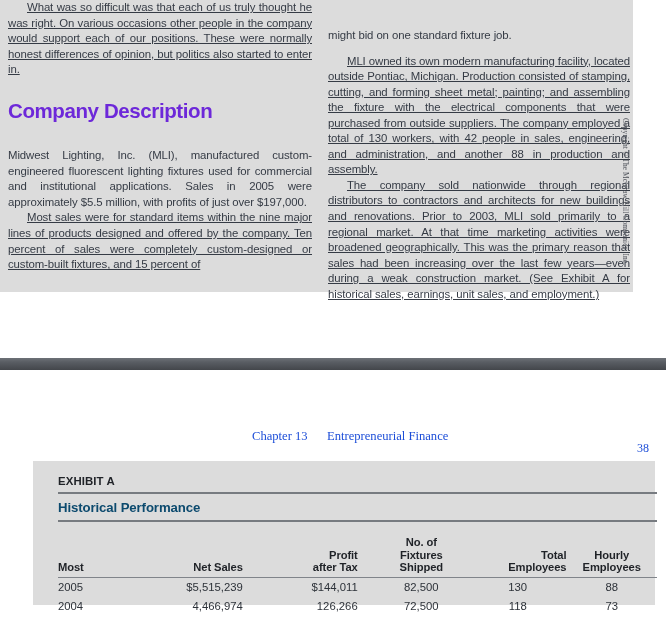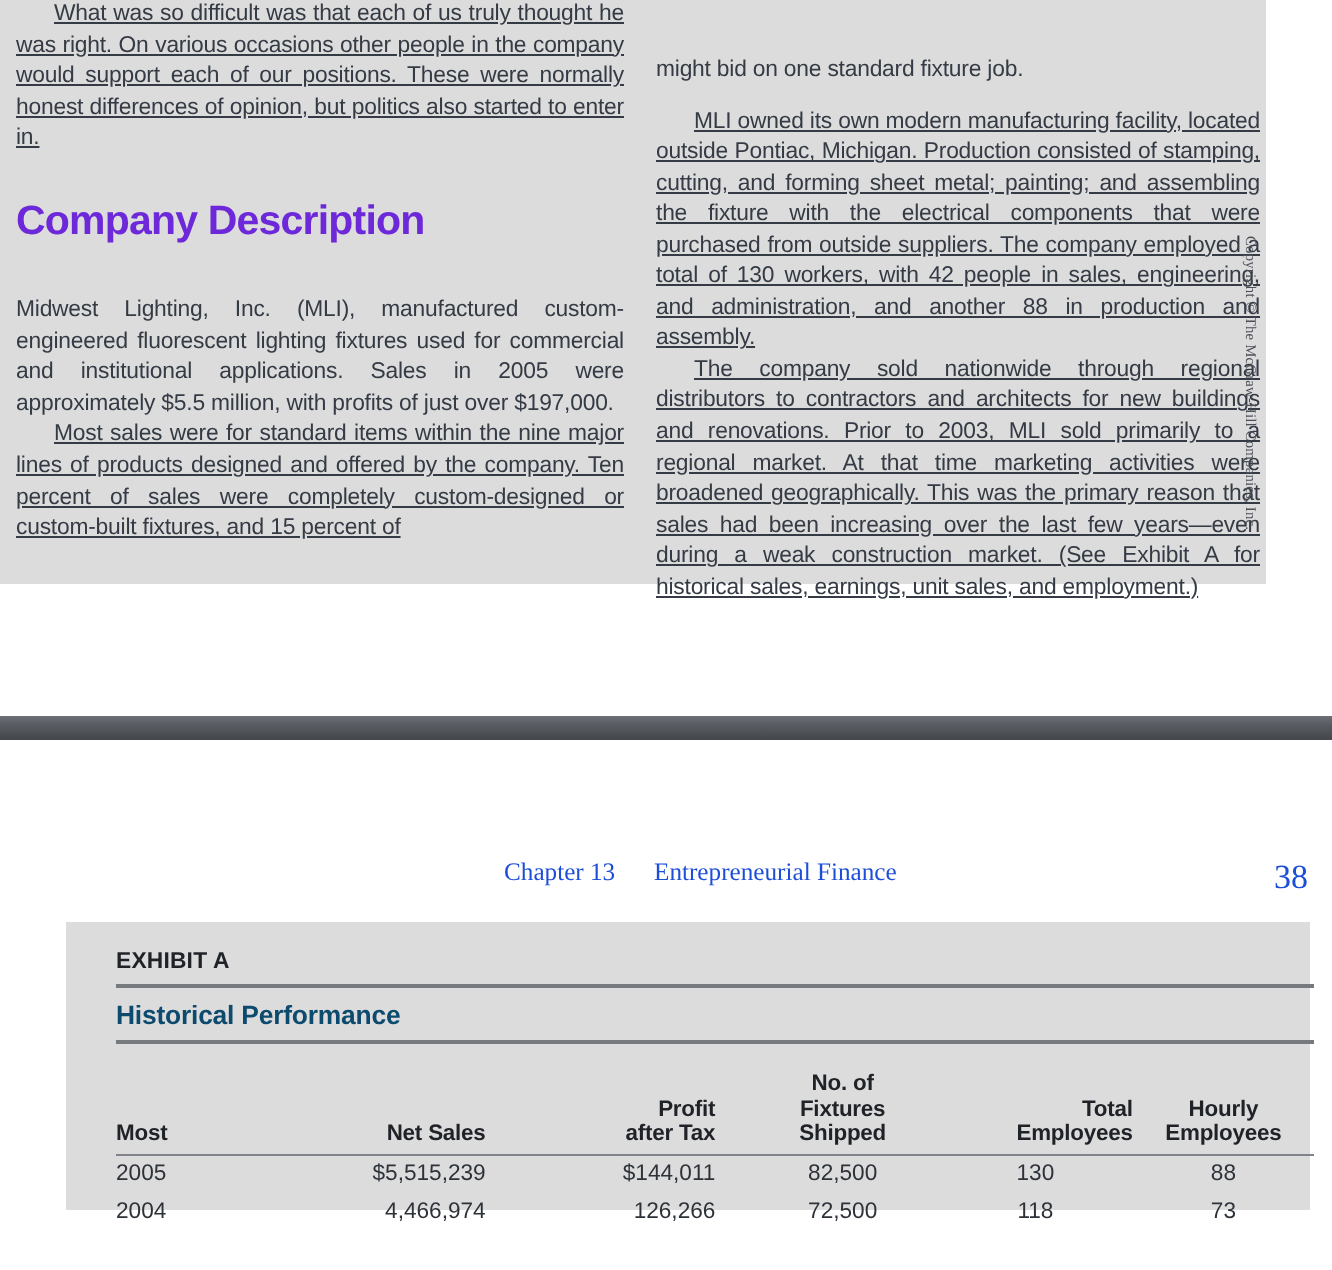--- a/index.html
+++ b/index.html
@@ -118,22 +118,22 @@
     top: 0;
   }
   .rh-title {
     position: absolute;
     left: 327px;
     top: 0;
   }
   .rh-page {
     position: absolute;
     left: 637px;
-    top: 0;
-    font-size: 17px;
+    top: 12px;
+    font-size: 12px;
   }
 
   
   .exhibit {
     position: absolute;
     left: 33px;
     top: 461px;
     width: 622px;
     height: 144px;
     background: #dcdcdc;

